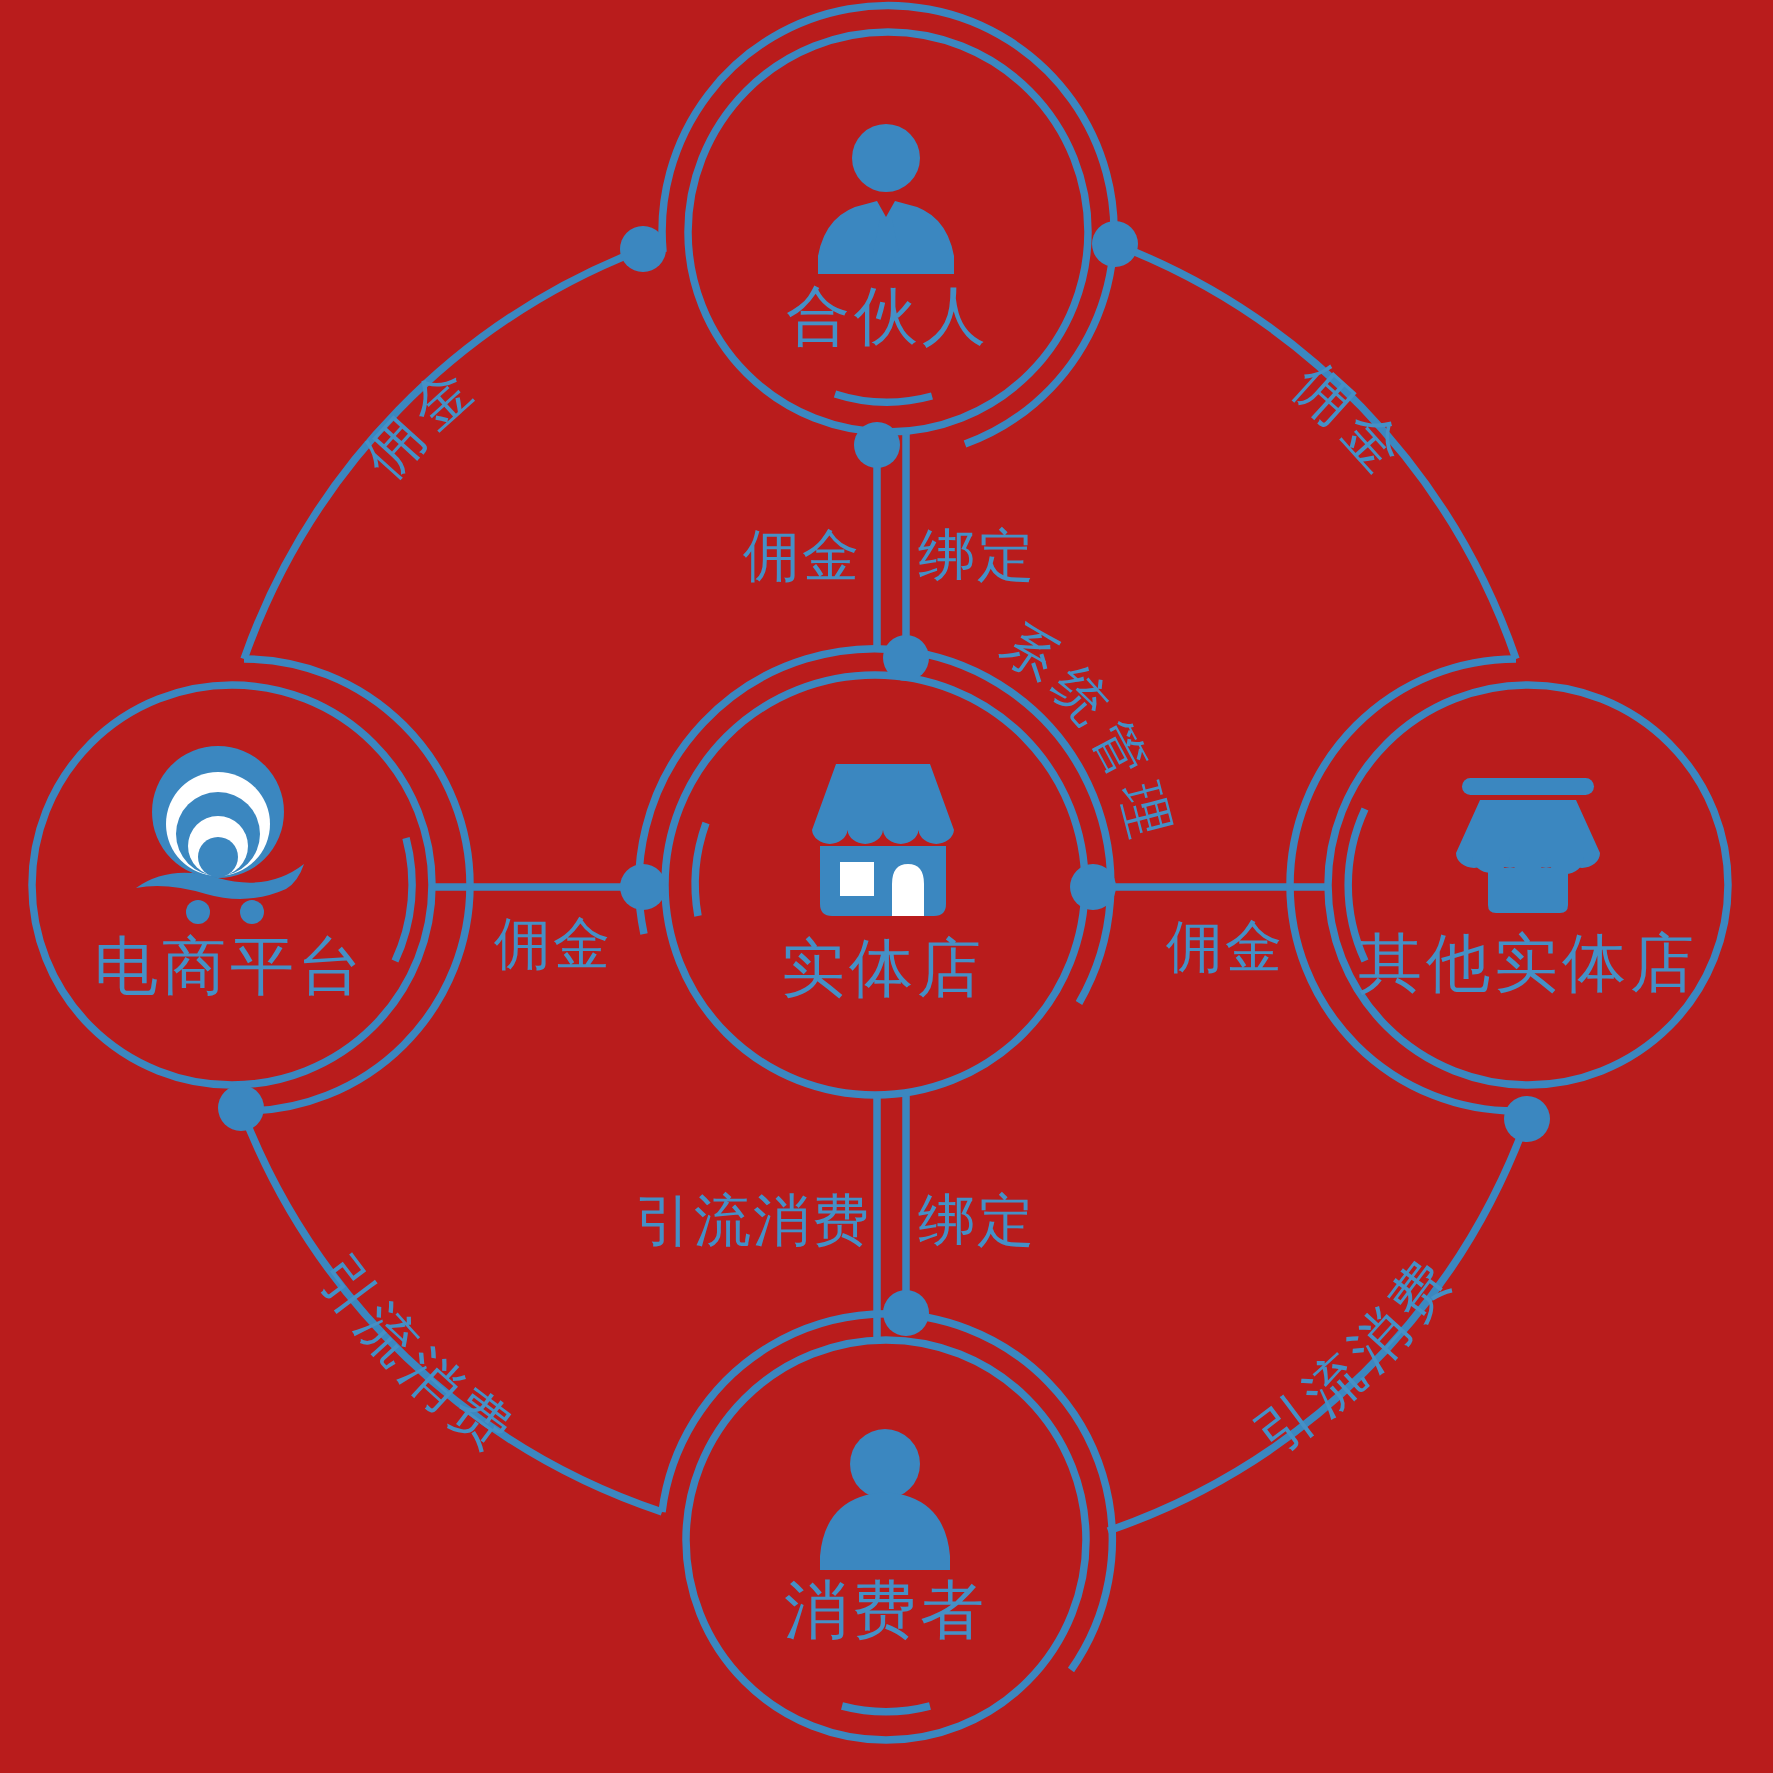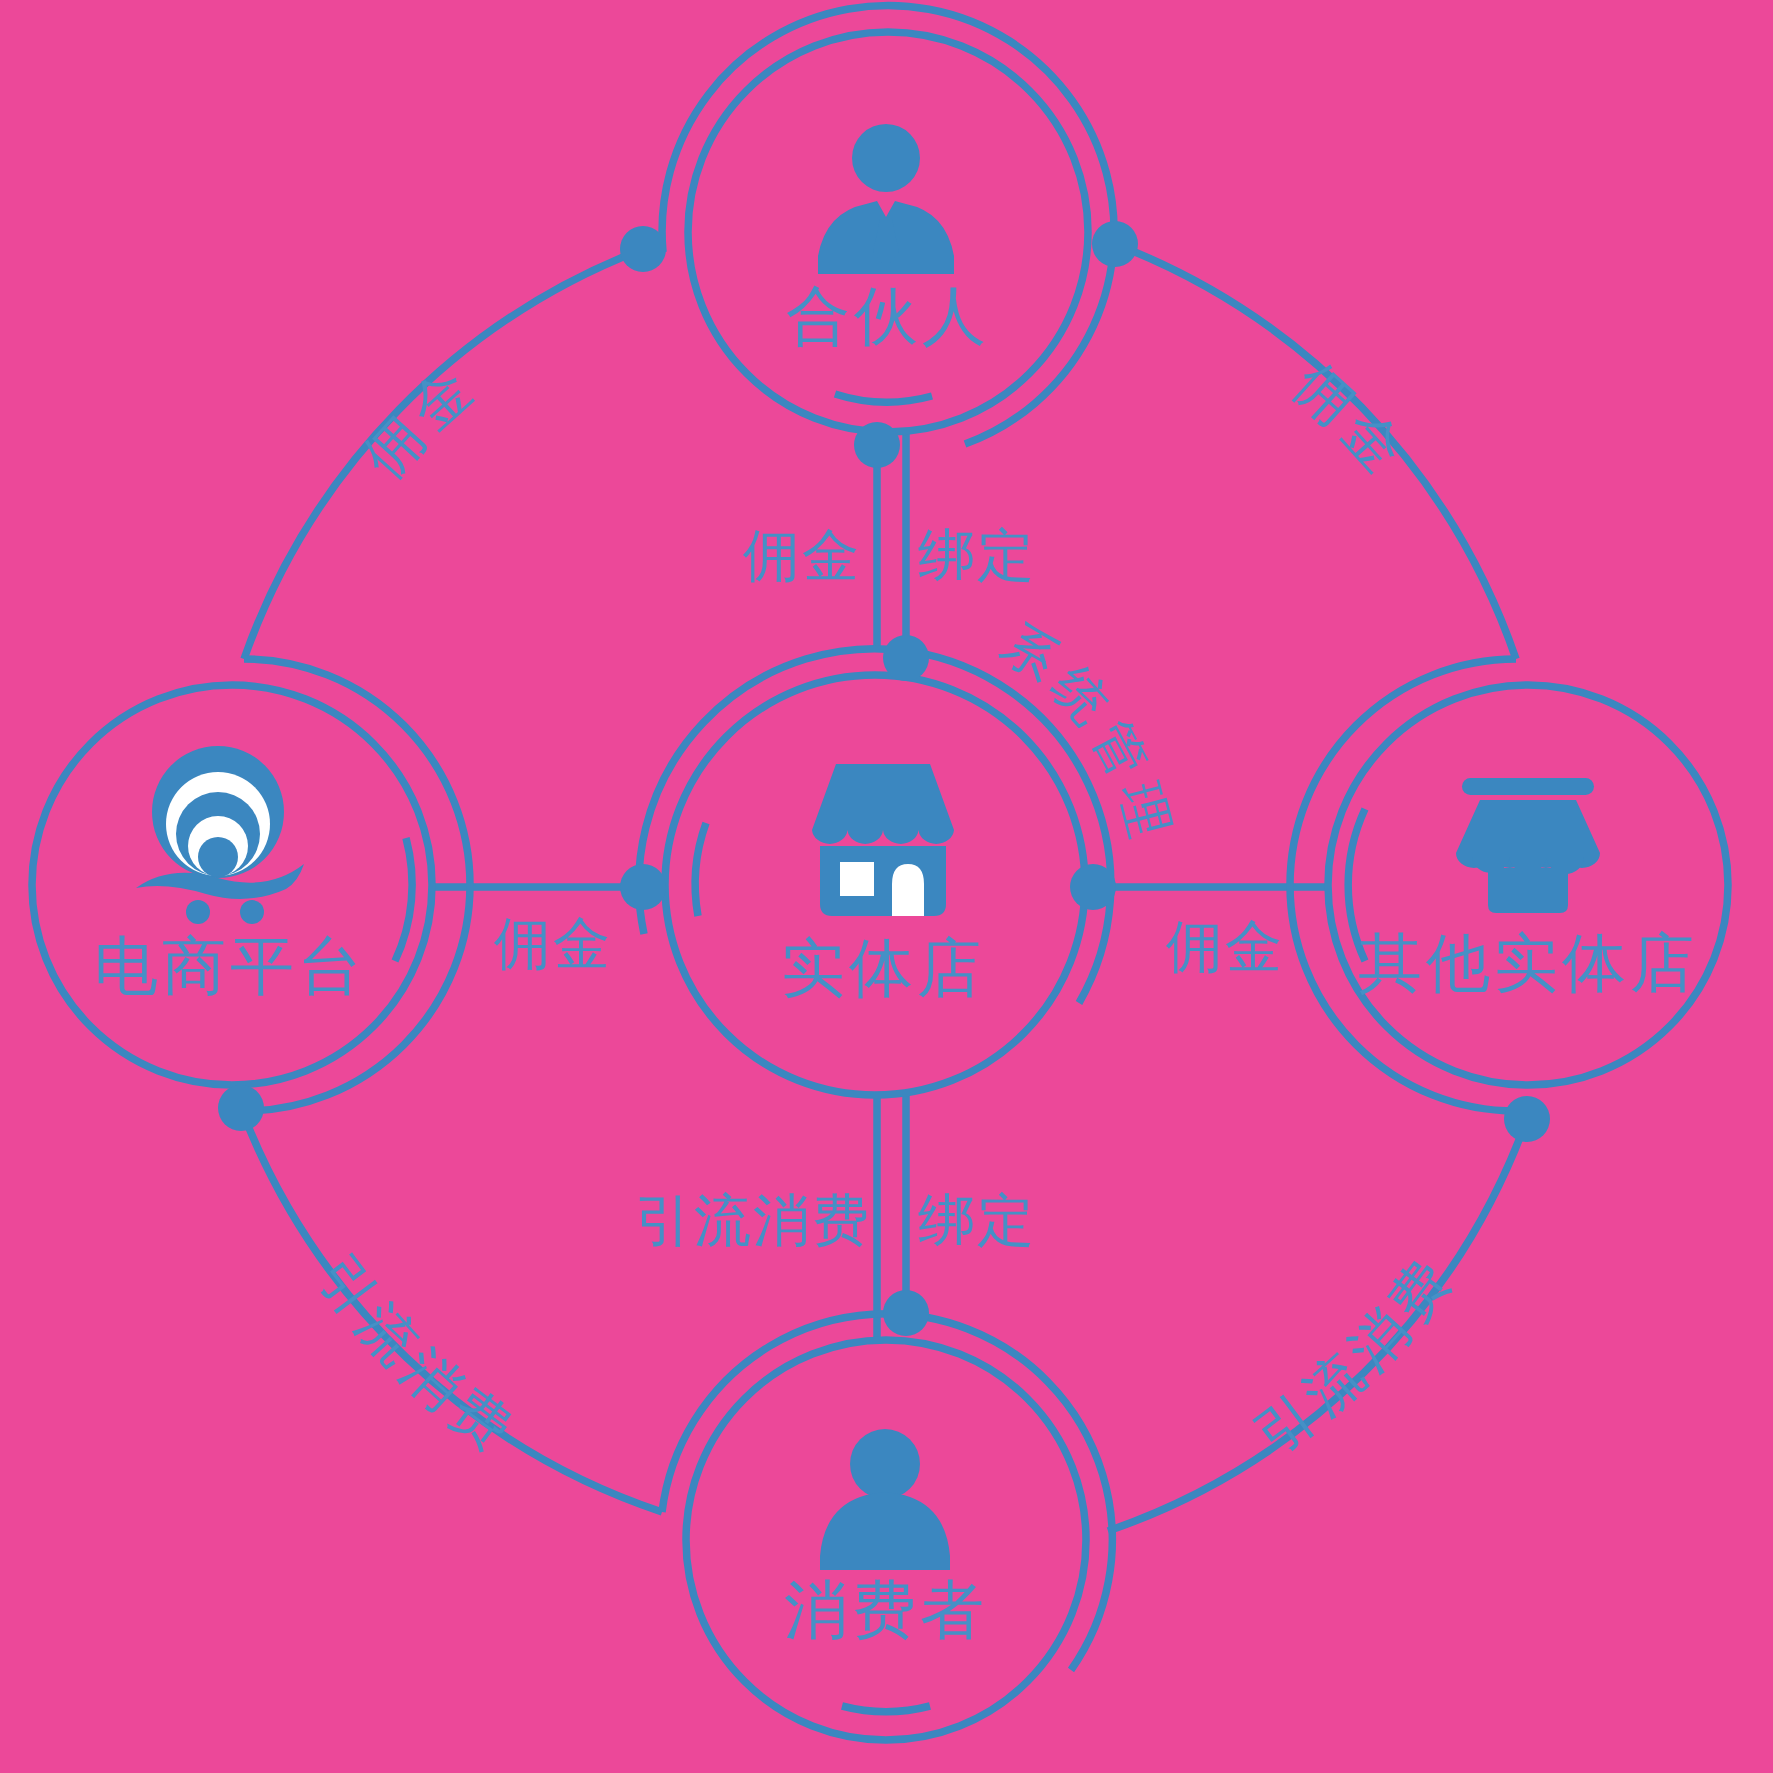--- a/index.html
+++ b/index.html
@@ -1,16 +1,16 @@
 <!DOCTYPE html>
 <html style="--c: #3b87c0; --t: #4590c6;"><head>
 <meta charset="utf-8">
 <style>
   html,body{margin:0;padding:0;background:#ffffff;}
-  .stage{width:1773px;height:1773px;position:relative;background:#ec4899;}
+  .stage{width:1773px;height:1773px;position:relative;background:#b91c1c;}
   svg{display:block;}
   .ln{fill:none;stroke:var(--c,#3b87c0);stroke-width:7.5;}
   .dot{fill:var(--c,#3b87c0);stroke:none;}
   .ic{fill:var(--c,#3b87c0);stroke:none;}
   .icw{fill:#ffffff;stroke:none;}
   text{fill:var(--t,#4590c6);font-family:"Liberation Sans",sans-serif;}
   .node-label{font-size:64px;letter-spacing:4px;}
   .edge-label{font-size:57px;letter-spacing:2px;}
   .arc-label{font-size:57px;letter-spacing:8px;}
   .sys-label{font-size:53px;letter-spacing:9px;}

